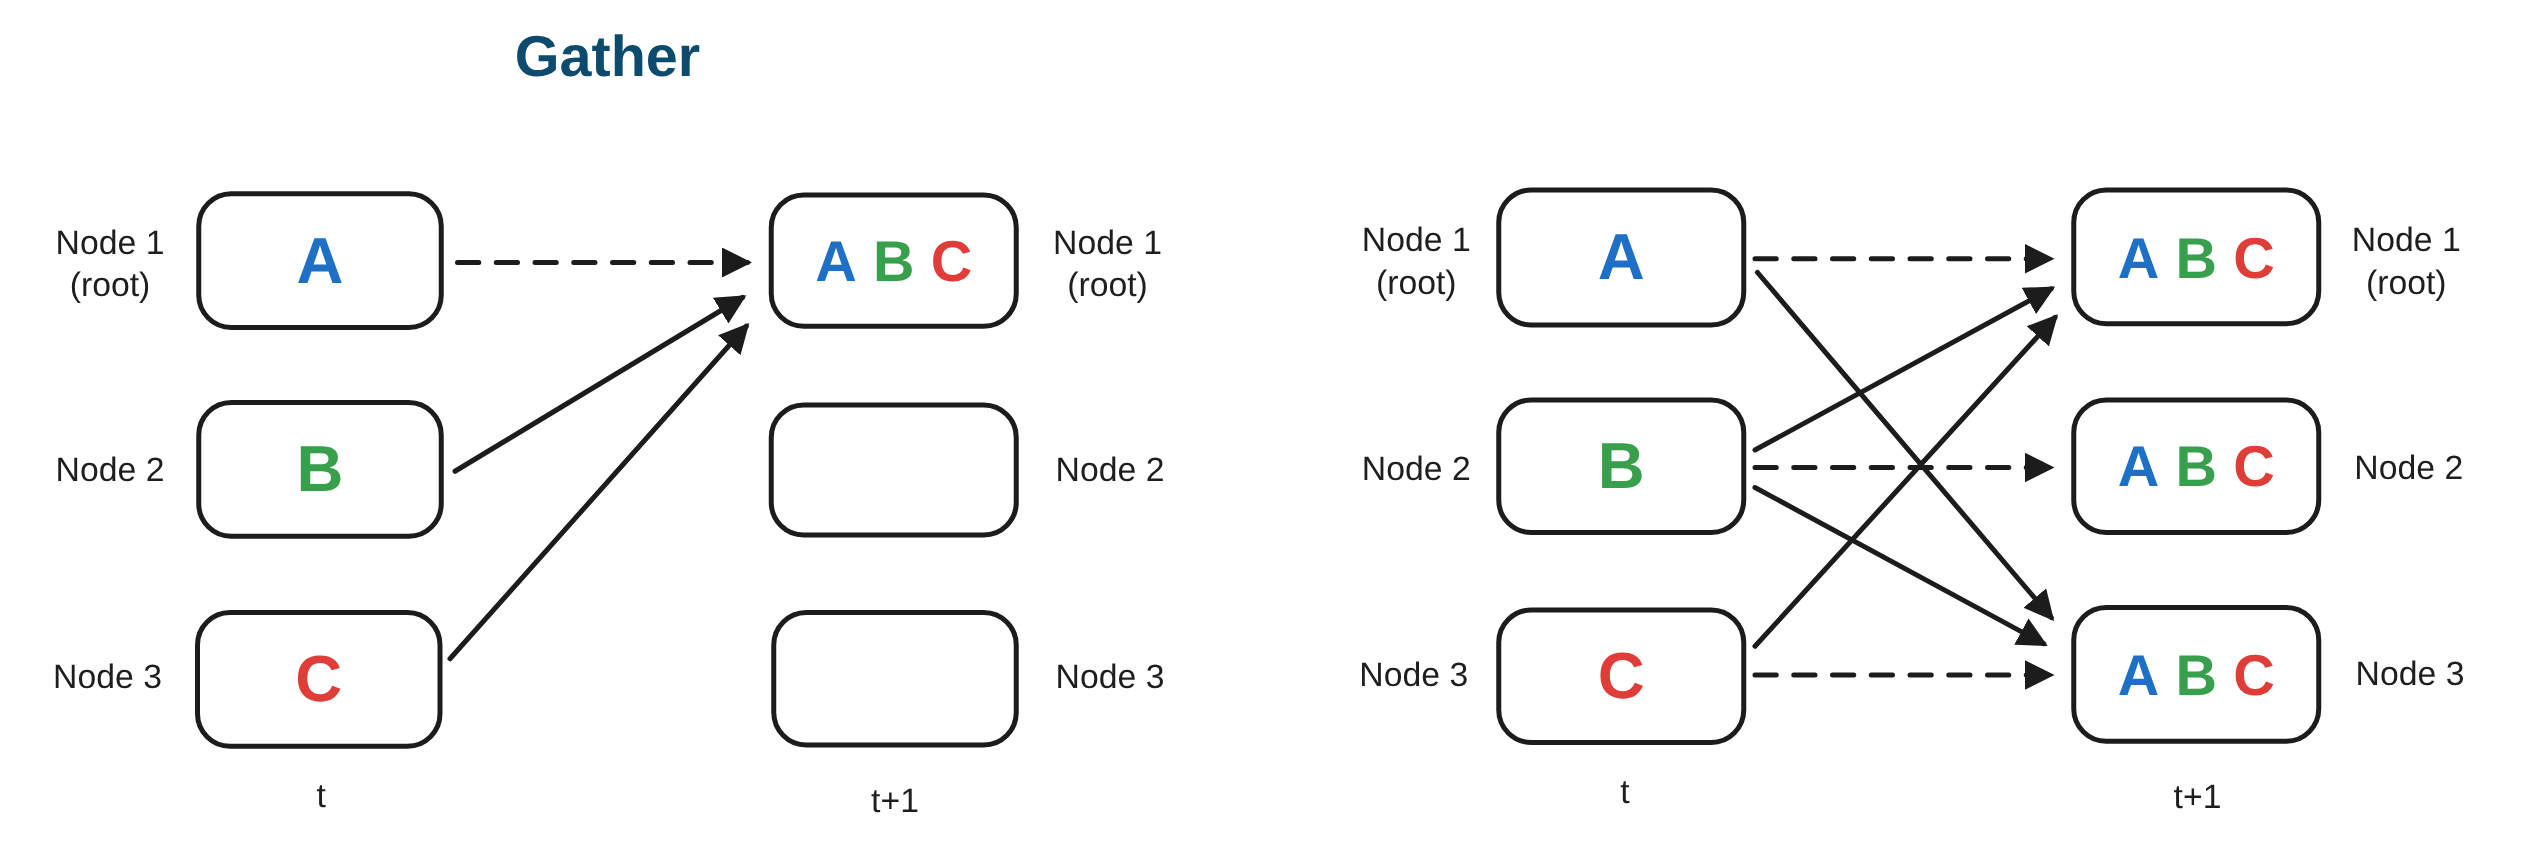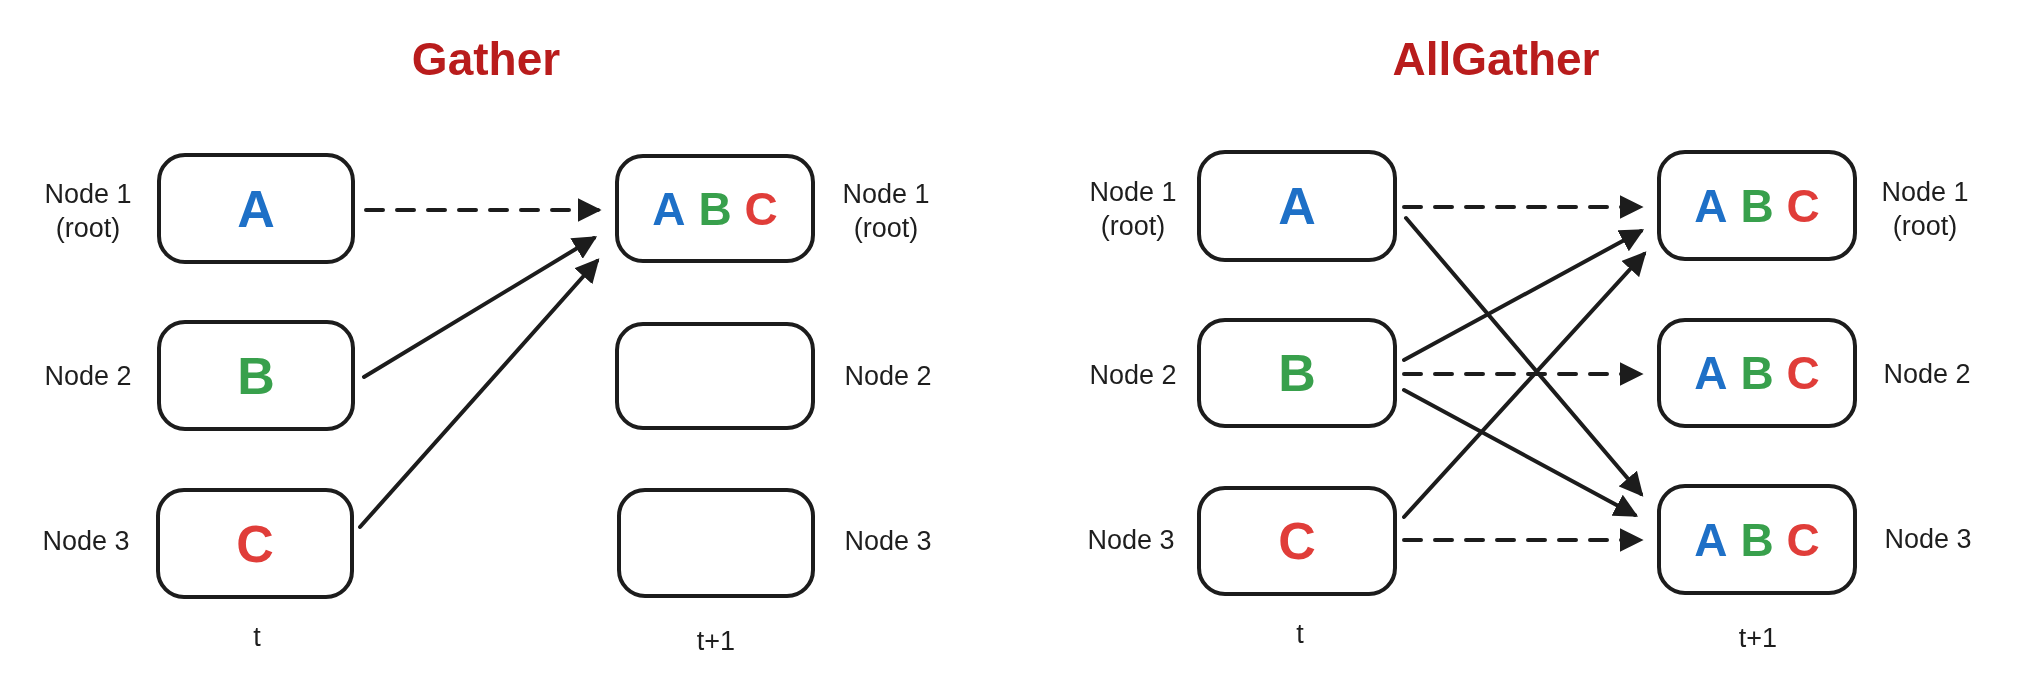--- a/index.html
+++ b/index.html
@@ -6,25 +6,25 @@
   .canvas {
     position: relative;
     width: 2018px;
     height: 692px;
     background: #ffffff;
     font-family: "Liberation Sans", sans-serif;
     overflow: hidden;
   }
   .panel-title {
     position: absolute;
-    top: 32px;
+    top: 18px;
     transform: translateX(-50%);
     font-size: 46px;
     font-weight: bold;
-    color: #b91c1c;
+    color: #0c4a6e;
     white-space: nowrap;
   }
   .title-gather    { left: 486px; }
   .title-allgather { left: 1496px; }
 
   .node-box {
     position: absolute;
     box-sizing: border-box;
     border: 4px solid #1c1c1c;
     border-radius: 28px;
@@ -91,21 +91,20 @@
         <line x1="1404" y1="540" x2="1640" y2="540" class="dashed" marker-end="url(#arrowhead)"></line>
         <line x1="1406" y1="218" x2="1641" y2="494" class="solid" marker-end="url(#arrowhead)"></line>
         <line x1="1404" y1="360" x2="1641" y2="231" class="solid" marker-end="url(#arrowhead)"></line>
         <line x1="1404" y1="390" x2="1635" y2="515" class="solid" marker-end="url(#arrowhead)"></line>
         <line x1="1404" y1="517" x2="1644" y2="254" class="solid" marker-end="url(#arrowhead)"></line>
       </g>
   </svg>
 
   <div class="panel-title title-gather">Gather</div>
 
-  <div class="panel-title title-allgather">AllGather</div>
 
   <div>
       <div class="node-box" style="left: 157px; top: 153px; width: 198px; height: 111px;">
         <span class="node-letter single" style="color: rgb(30, 112, 199);">A</span>
       </div>
       <div class="node-box" style="left: 157px; top: 320px; width: 198px; height: 111px;">
         <span class="node-letter single" style="color: rgb(56, 160, 76);">B</span>
       </div>
       <div class="node-box" style="left: 156px; top: 488px; width: 198px; height: 111px;">
         <span class="node-letter single" style="color: rgb(224, 61, 57);">C</span>

